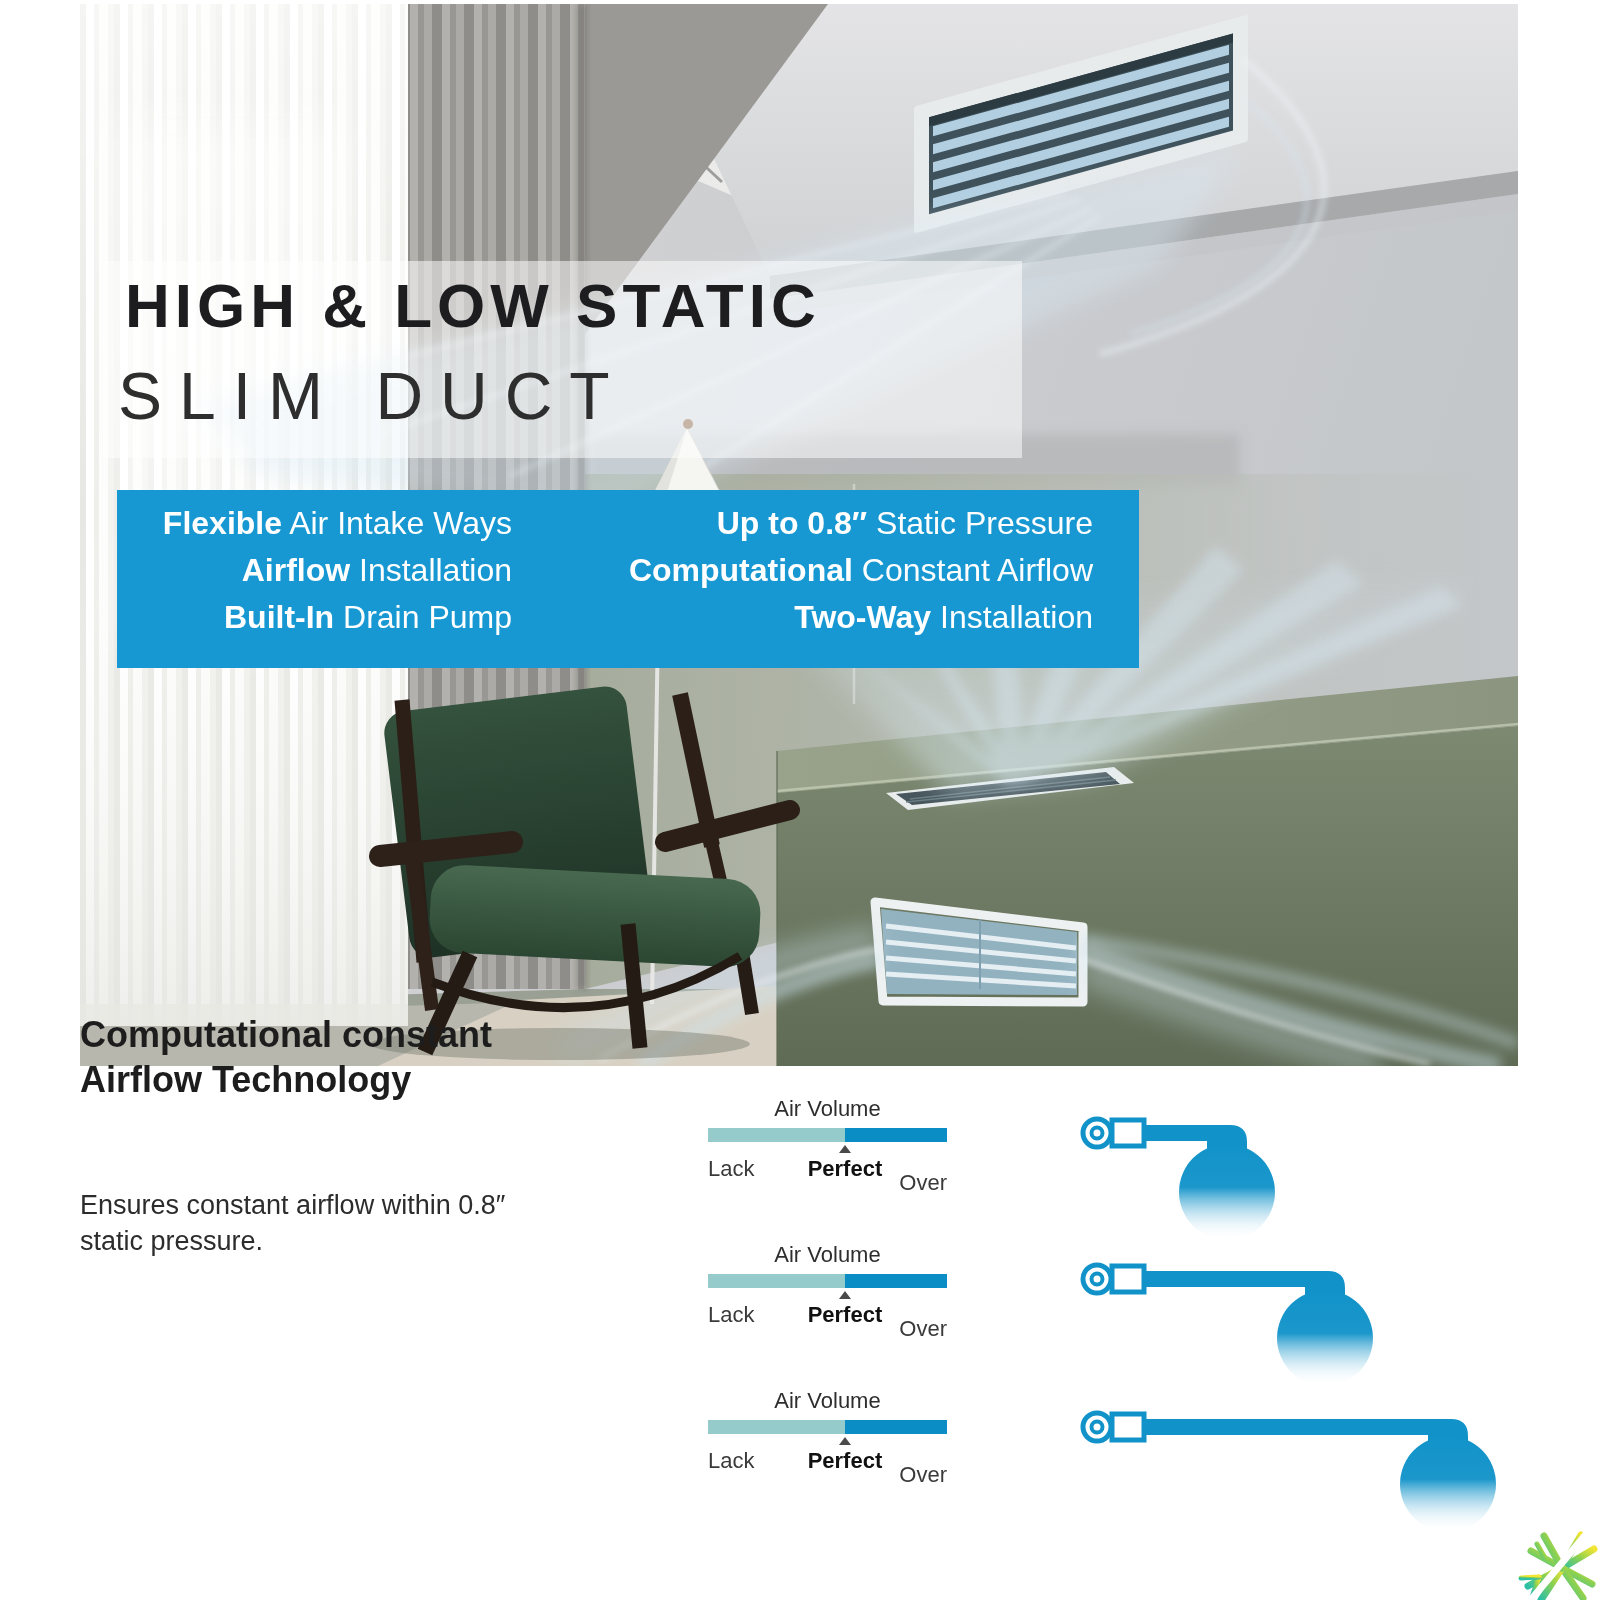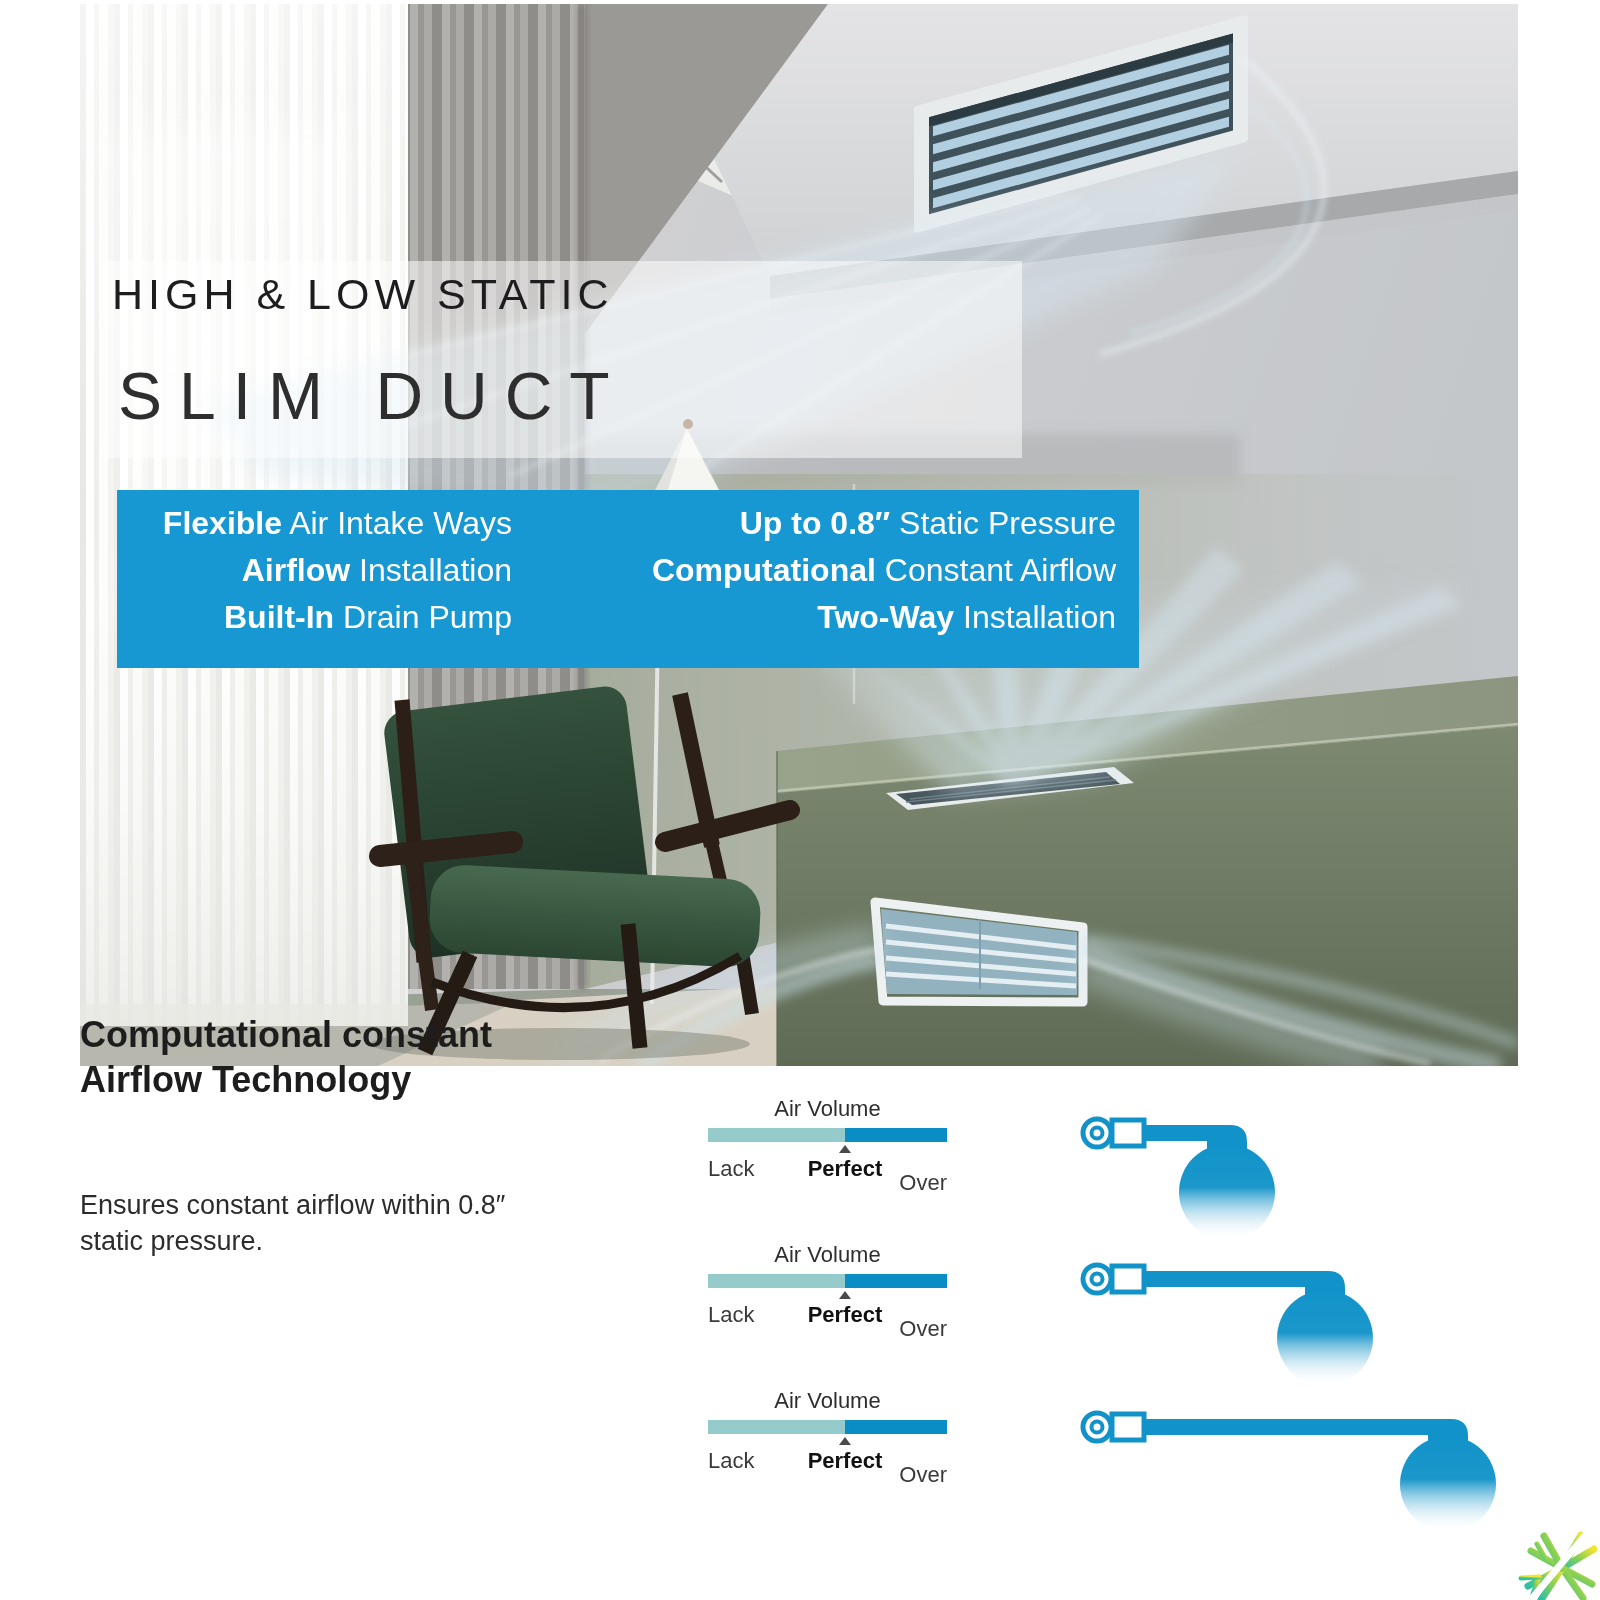--- a/index.html
+++ b/index.html
@@ -6,28 +6,28 @@
   body{width:1600px;height:1600px;overflow:hidden;font-family:"Liberation Sans",sans-serif;}
   #canvas{position:relative;width:1600px;height:1600px;background:#ffffff;}
   .abs{position:absolute;}
 
   
   .photo-wrap{left:80px;top:4px;width:1438px;height:1062px;overflow:hidden;}
   .photo-wrap svg{display:block;width:100%;height:100%;}
 
   
   .title-band{left:103px;top:261px;width:919px;height:197px;background:rgba(255,255,255,0.52);}
-  .title1{left:112px;top:270px;font-size:43px;font-weight:400;letter-spacing:5px;color:var(--title,#1d1d1f);white-space:nowrap;}
+  .title1{left:125px;top:270px;font-size:62px;font-weight:700;letter-spacing:5px;color:var(--title,#1d1d1f);white-space:nowrap;}
   .title2{left:118px;top:358px;font-size:66px;font-weight:400;letter-spacing:17px;color:#2e2e2e;white-space:nowrap;}
 
   
   .banner{left:117px;top:490px;width:1022px;height:178px;background:var(--accent,#1798d2);display:flex;color:#ffffff;}
   .bcol{padding-top:10px;}
   .bcol.left{width:395px;text-align:right;}
-  .bcol.right{flex:1;text-align:right;padding-right:23px;}
+  .bcol.right{flex:1;text-align:right;padding-right:46px;}
   .brow{font-size:32px;line-height:47px;white-space:nowrap;margin-left:24px;}
   .brow b{font-weight:700;}
 
   
   .sec-head{left:80px;top:1012px;font-size:36px;line-height:45px;font-weight:700;color:#1d1d1d;}
   .sec-body{left:80px;top:1187px;font-size:27px;line-height:36px;color:#2c2c2c;}
 
   
   .gauge{left:708px;width:239px;height:80px;}
   .gauge .gtitle{position:absolute;left:0;top:0;width:100%;text-align:center;font-size:22px;color:#2e2e2e;}

